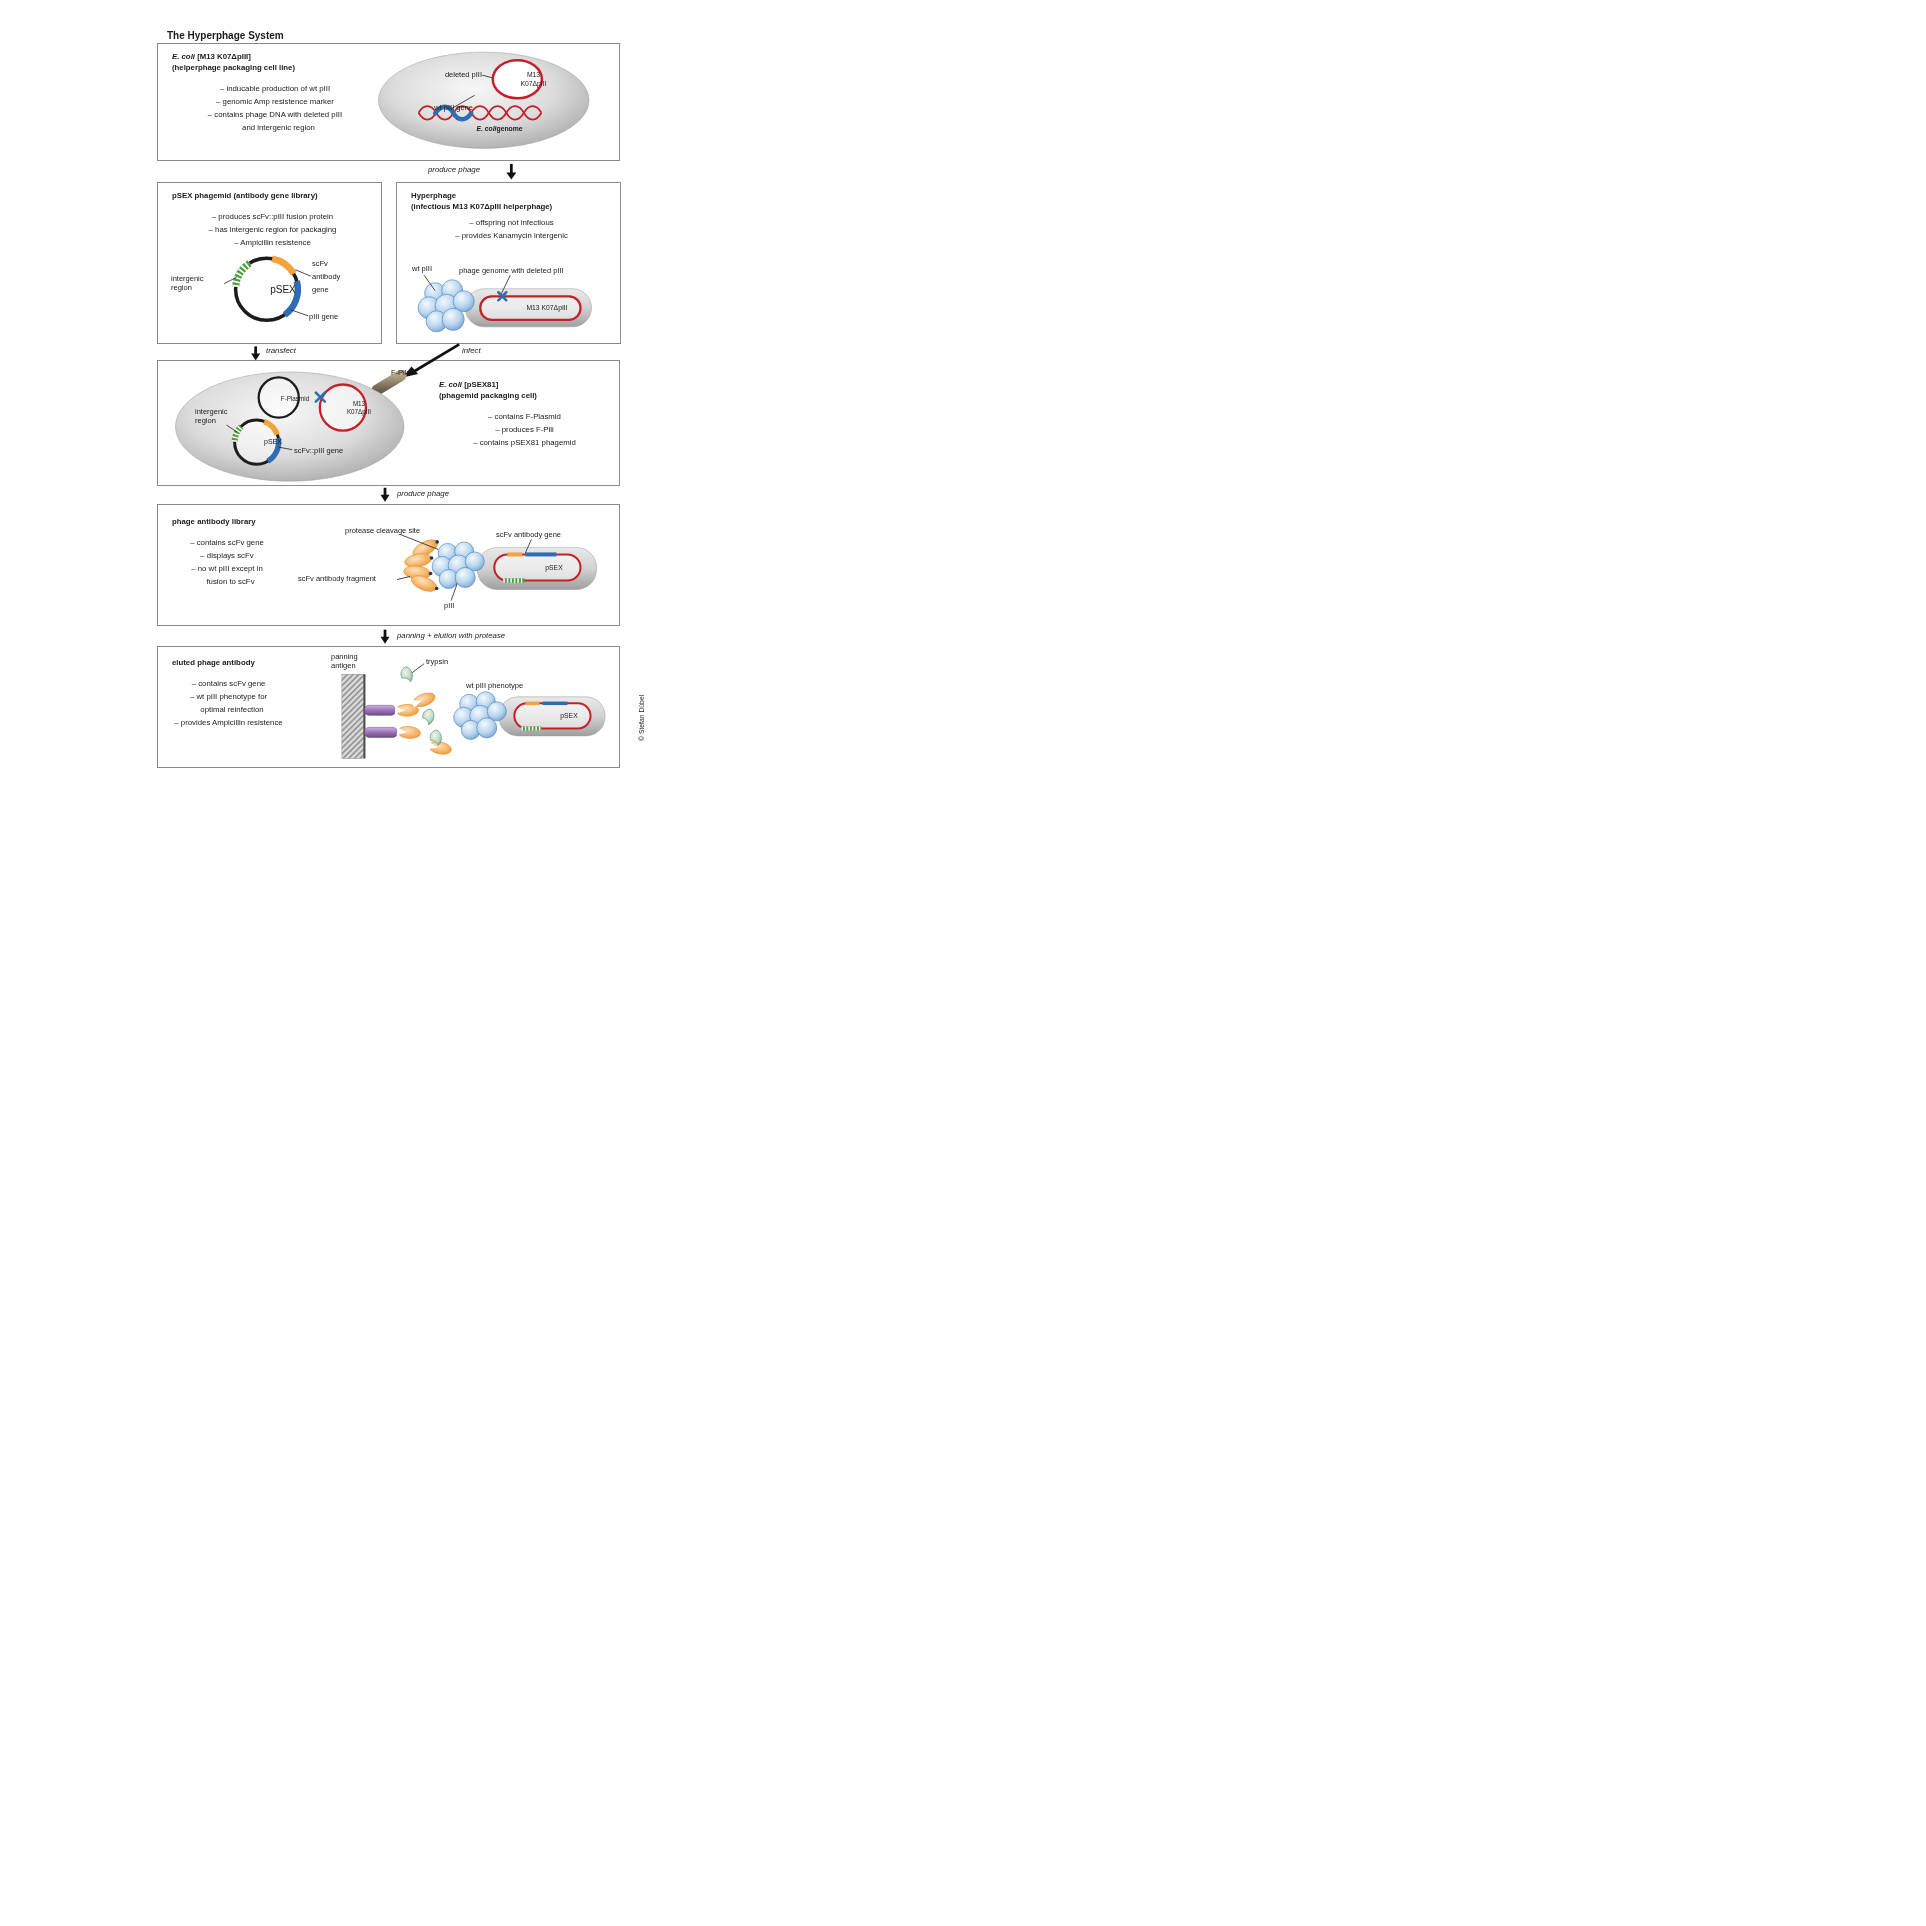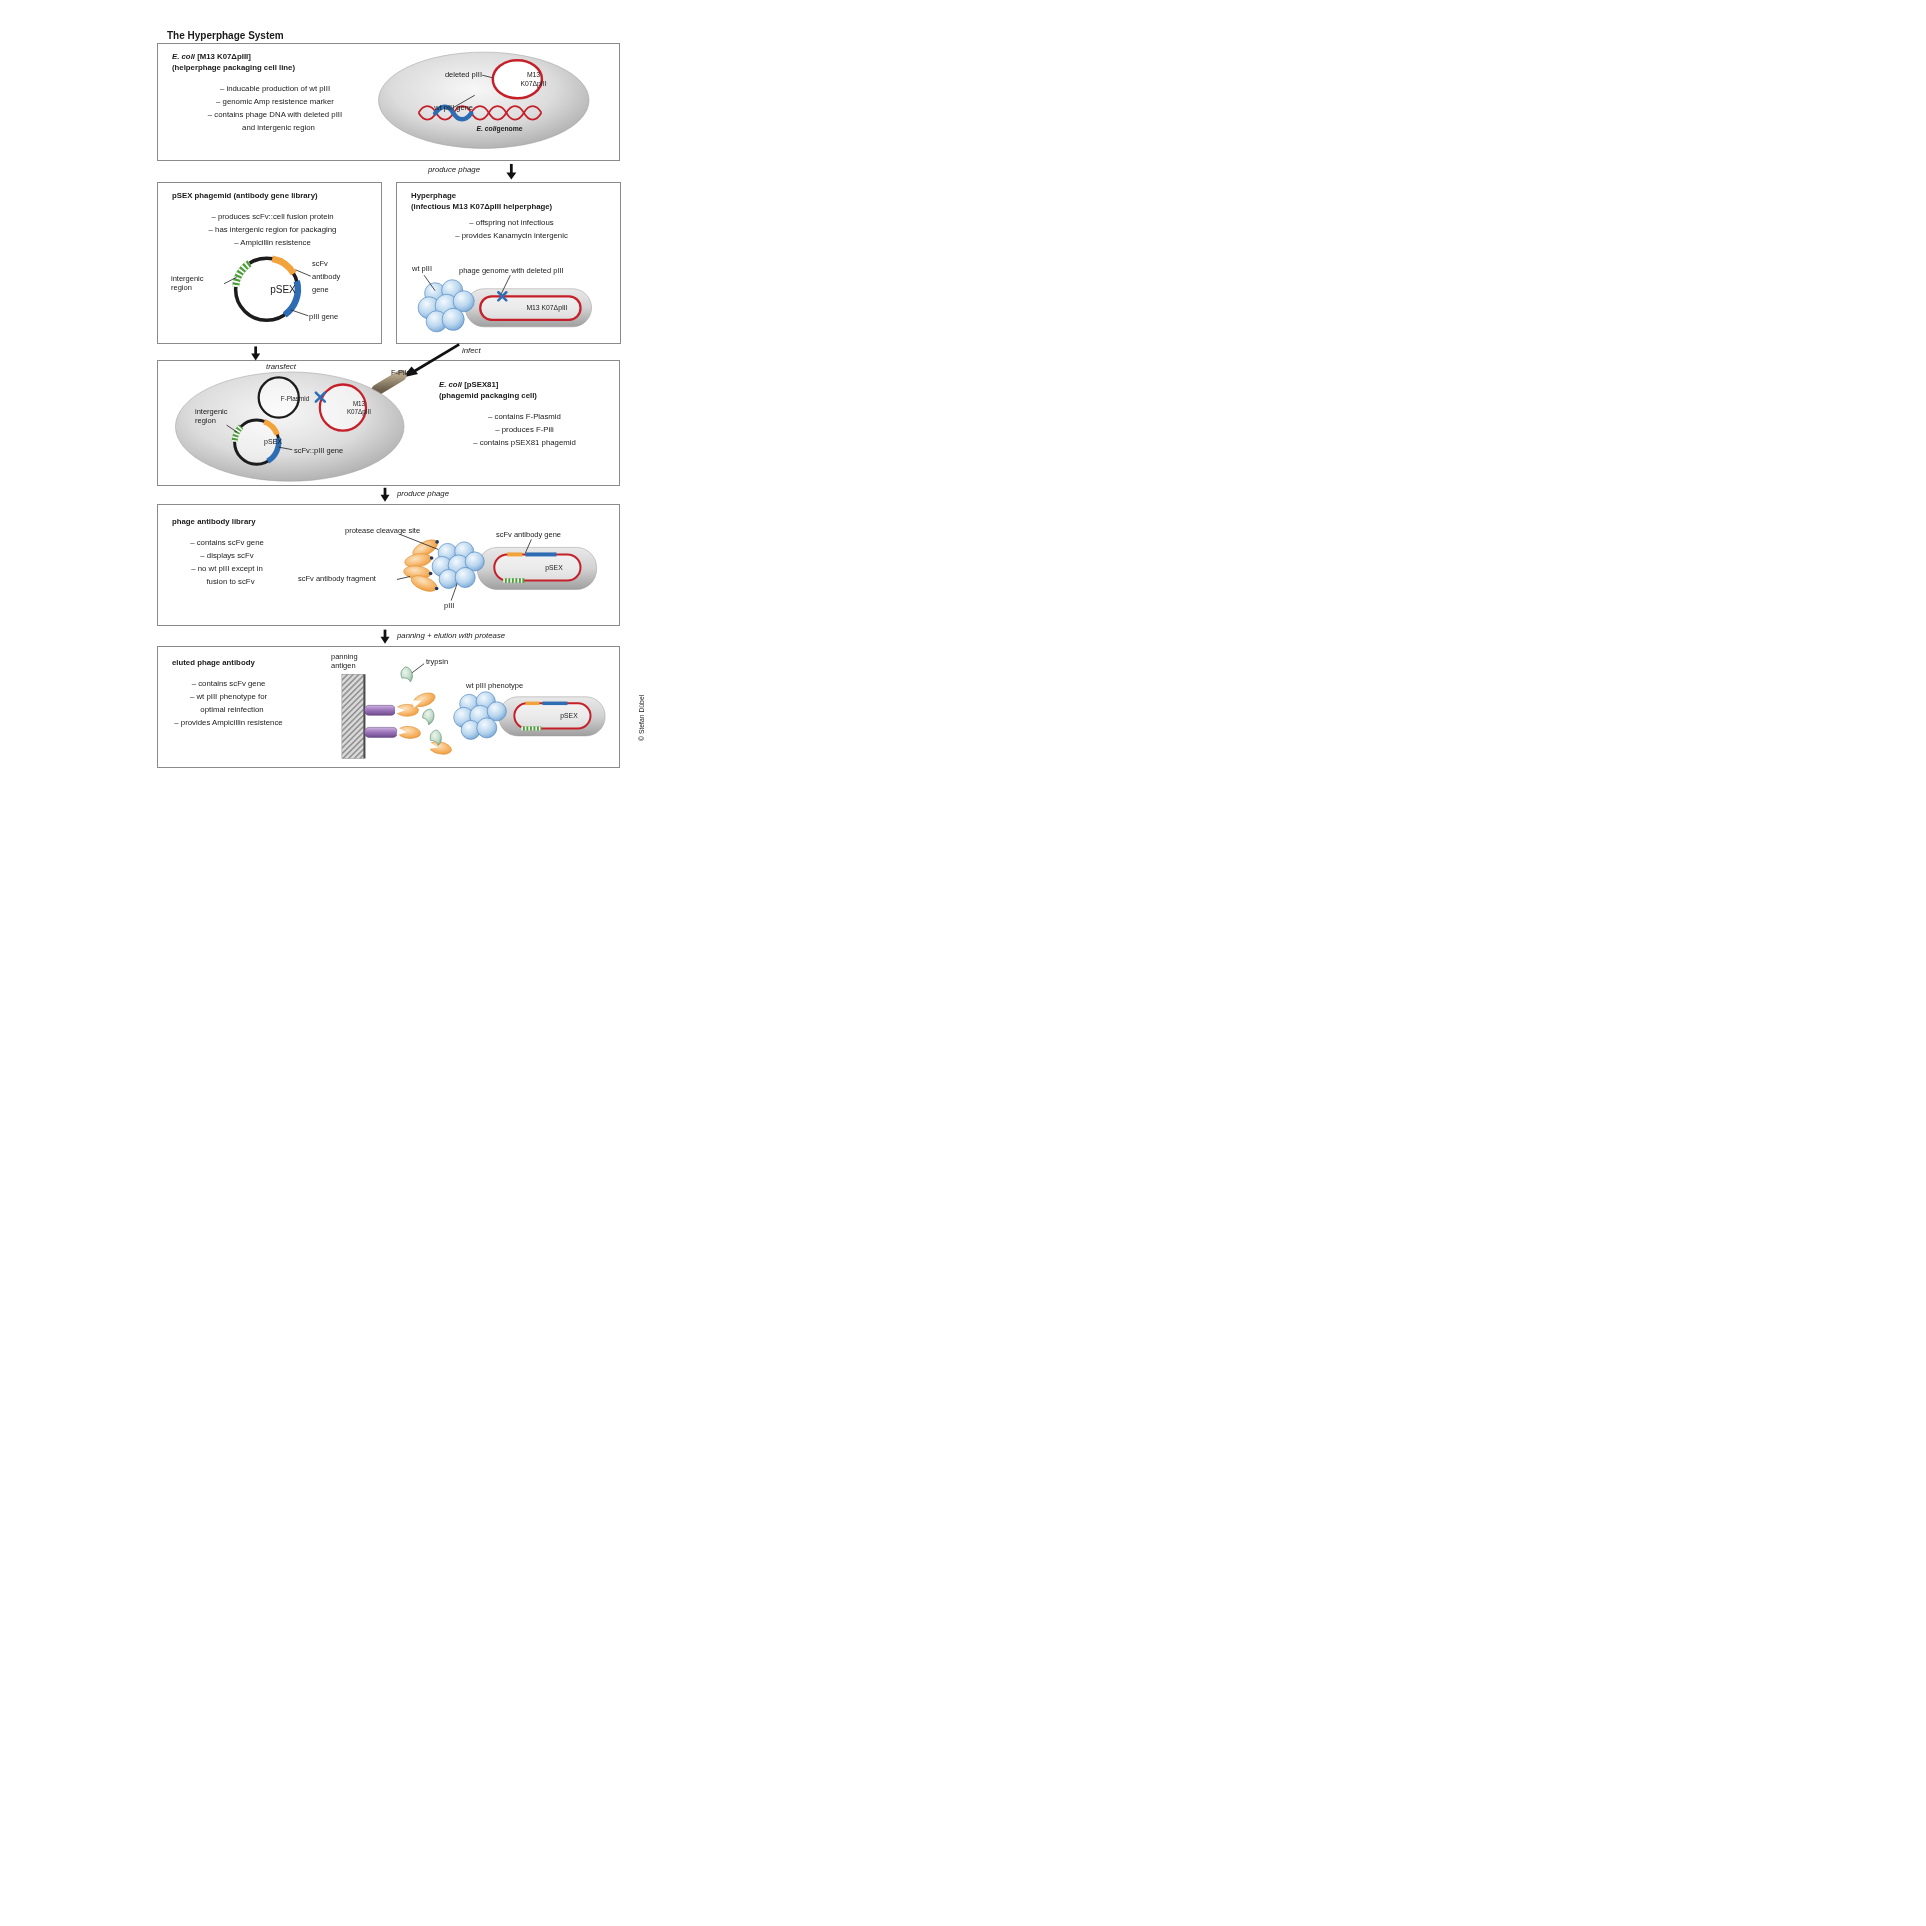--- a/index.html
+++ b/index.html
@@ -273,21 +273,21 @@
     <div>M13</div>
     <div>K07ΔpIII</div>
   </div>
   <div class="lbl center small b" style="left:441px;top:125px;width:85px;"><span class="it">E. coli</span><span>genome</span></div>
 
   <div class="flow-label" style="left:428px;top:165px;">produce phage</div>
 
   <div class="panel" style="left:172px;top:190px;width:201px;">
     <div class="panel-title">pSEX phagemid (antibody gene library)</div>
     <div class="bullets">
-      <div class="bullet">– produces scFv::cell fusion protein</div>
+      <div class="bullet">– produces scFv::pIII fusion protein</div>
       <div class="bullet">– has intergenic region for packaging</div>
       <div class="bullet">– Ampicillin resistence</div>
     </div>
   </div>
   <div class="lbl" style="left:171px;top:274px;width:52px;">intergenic region</div>
   <div class="lbl center" style="left:247px;top:284px;width:40px;font-size:10px;">pSEX</div>
   <div class="lbl" style="left:312px;top:257px;width:42px;line-height:13px;">scFv antibody gene</div>
   <div class="lbl" style="left:309px;top:312px;width:50px;">pIII gene</div>
 
   <div class="panel" style="left:411px;top:190px;width:201px;">
@@ -295,21 +295,21 @@
     <div class="panel-title">(infectious M13 K07ΔpIII helperphage)</div>
     <div class="bullets tight">
       <div class="bullet">– offspring not infectious</div>
       <div class="bullet">– provides Kanamycin intergenic</div>
     </div>
   </div>
   <div class="lbl" style="left:412px;top:264px;">wt pIII</div>
   <div class="lbl" style="left:459px;top:266px;width:155px;">phage genome with deleted pIII</div>
   <div class="lbl center small" style="left:491px;top:304px;width:80px;">M13 K07ΔpIII</div>
 
-  <div class="flow-label" style="left:266px;top:362px;">transfect</div>
+  <div class="flow-label" style="left:266px;top:346px;">transfect</div>
   <div class="flow-label" style="left:462px;top:346px;">infect</div>
 
   <div class="lbl" style="left:359px;top:368px;padding-left:32px;">F-Pilus</div>
   <div class="lbl" style="left:195px;top:407px;width:50px;">intergenic region</div>
   <div class="lbl center tiny" style="left:254px;top:395px;width:50px;">F-Plasmid</div>
   <div class="lbl center tiny" style="left:318px;top:400px;width:50px;">
     <div>M13</div>
     <div>K07ΔpIII</div>
   </div>
   <div class="lbl center" style="left:237px;top:438px;width:40px;font-size:7px;">pSEX</div>

